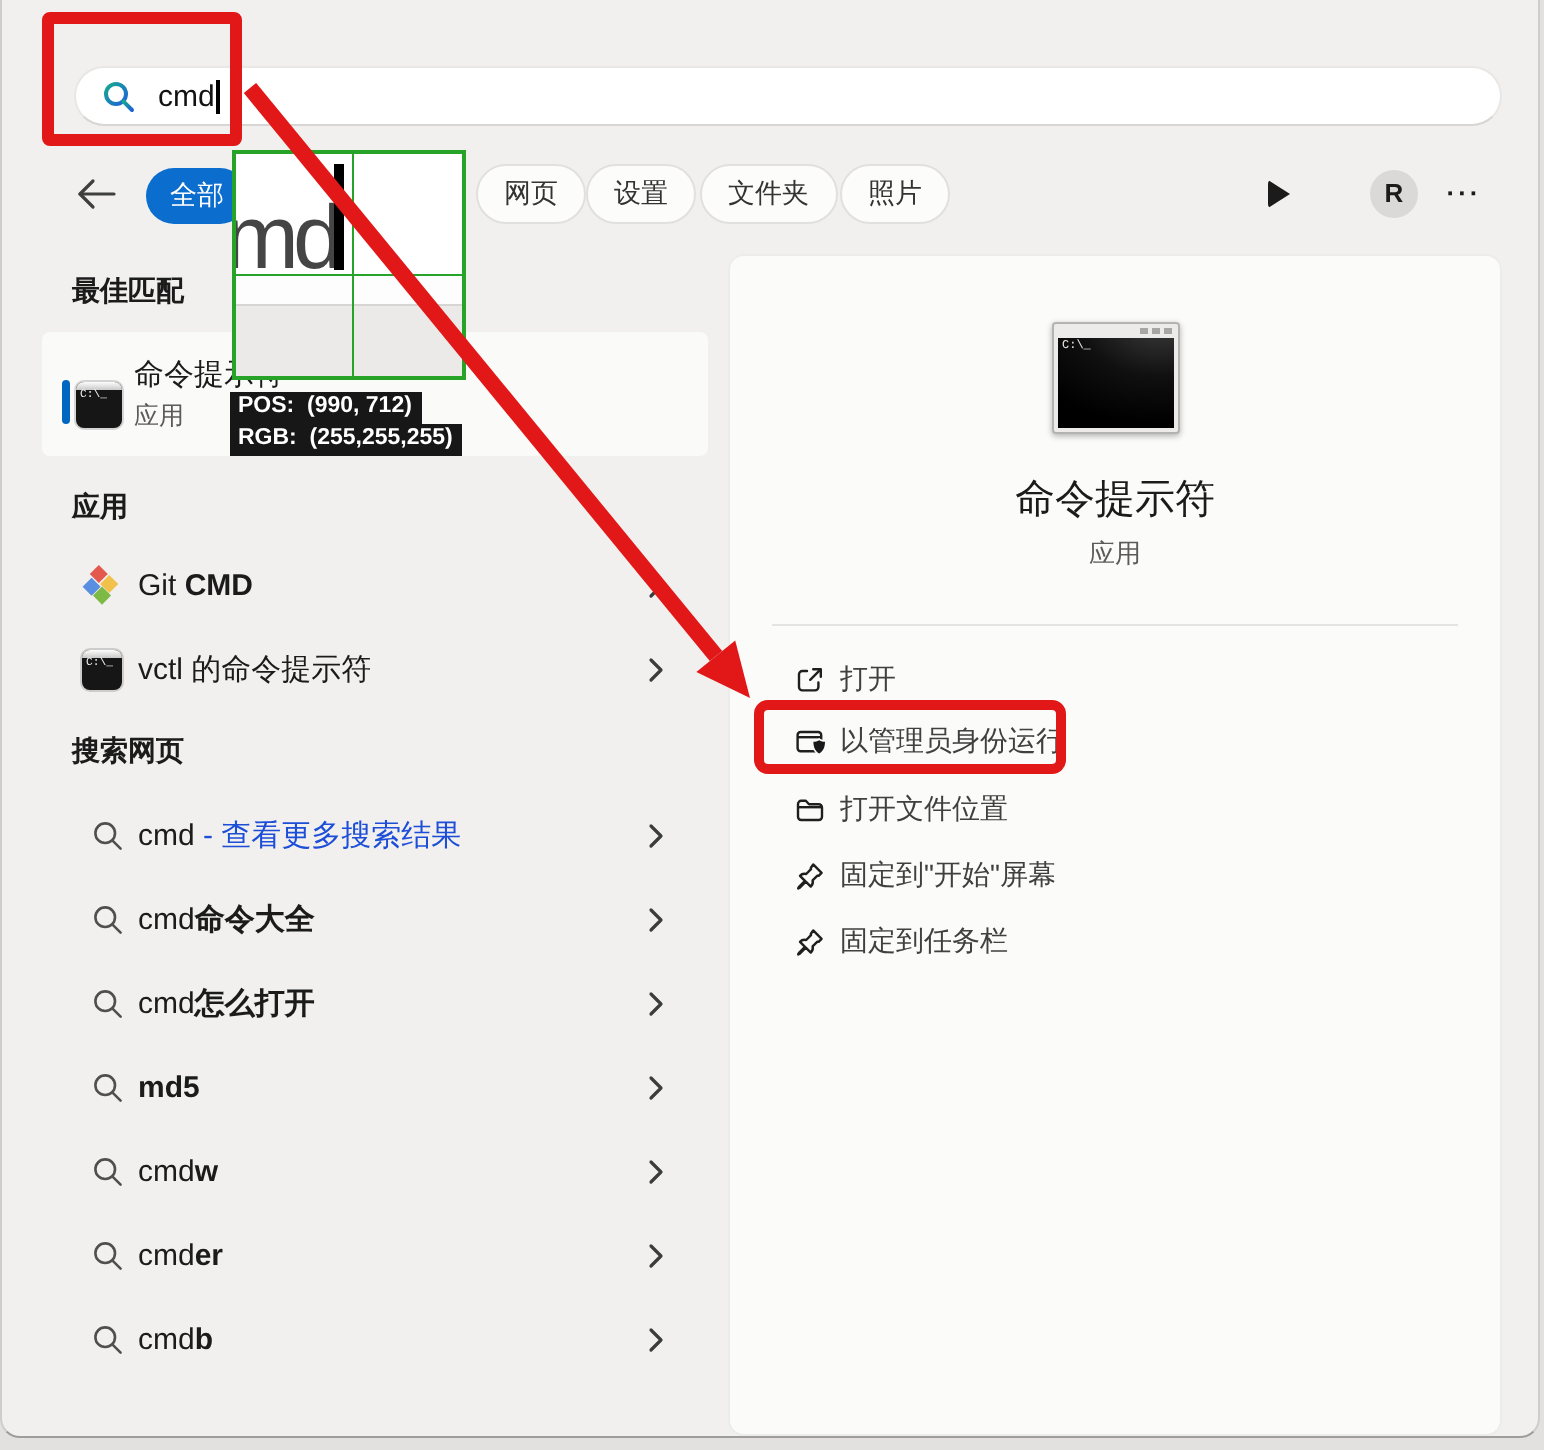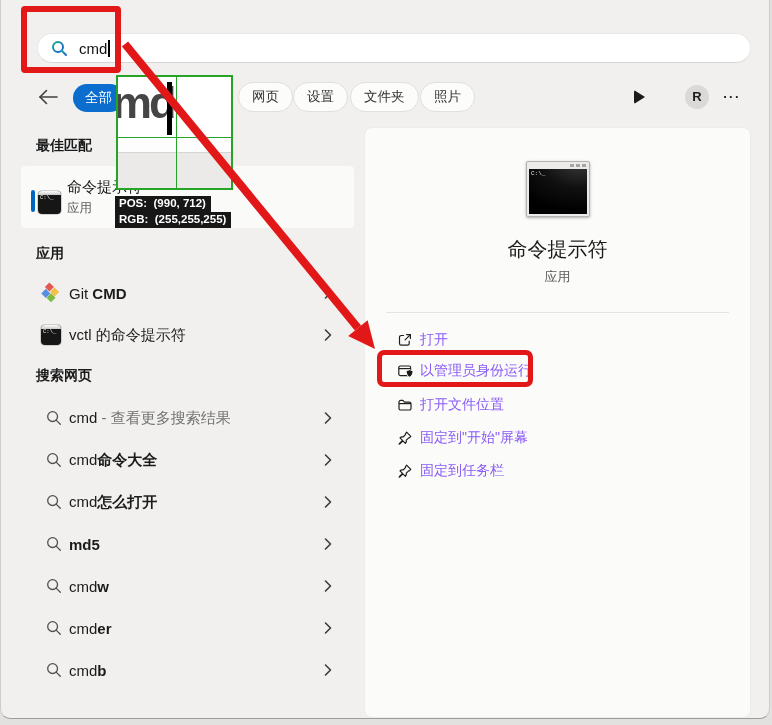--- a/index.html
+++ b/index.html
@@ -34,44 +34,44 @@
   .cmdicon .tbar{height:4px;background:linear-gradient(#fdfdfd,#c9c9c9);}
   .cmdicon .glyph{position:absolute;left:2px;top:4px;color:#f2f2f2;font-size:8px;line-height:8px;transform:scale(.7);transform-origin:0 0;white-space:pre;font-family:"Liberation Mono","DejaVu Sans Mono",monospace;}
   .ci-best{position:absolute;left:17px;top:25px;width:23px;height:23px;}
   .ci-row{width:20px;height:20px;}
 
   .list-row{position:absolute;left:0;width:352px;height:42px;}
   .list-row .ric{position:absolute;left:40px;top:50%;transform:translateY(-50%);}
   .list-row .ric2{position:absolute;left:45px;top:50%;transform:translateY(-50%);}
   .list-row .lbl{position:absolute;left:68px;top:50%;transform:translateY(-50%);font-size:15px;color:#1b1b1b;white-space:nowrap;}
   .list-row .lbl b{font-weight:bold;}
-  .list-row .lbl .dim{color:#737373;}
+  .list-row .lbl .dim{color:#1d4ed8;}
   .list-row .chev{position:absolute;left:323px;top:50%;transform:translateY(-50%);}
   .r-app0{top:272px;} .r-app1{top:314px;}
   .r-web0{top:397px;} .r-web1{top:439px;} .r-web2{top:481px;} .r-web3{top:523px;}
   .r-web4{top:565px;} .r-web5{top:607px;} .r-web6{top:649px;}
 
   
   .preview{position:absolute;left:363px;top:127px;width:387px;height:591px;background:#fbfbfa;border:1px solid #ececea;border-radius:8px;box-sizing:border-box;}
   .bigicon{position:absolute;left:161px;top:33px;width:64px;height:56px;background:#ecebea;border:1px solid #b5b3b1;border-radius:2px;box-shadow:0 1px 3px rgba(0,0,0,.3);box-sizing:border-box;}
   .bigicon .bt{position:absolute;left:0;right:0;top:0;height:7px;display:flex;justify-content:flex-end;align-items:center;gap:2px;padding-right:3px;}
   .bigicon .bt i{display:block;width:4px;height:3px;background:#a8a6a4;}
   .bigicon .bscr{position:absolute;left:2px;right:2px;top:7px;bottom:2px;background:radial-gradient(130% 110% at 88% -15%, #3a3a3a 0%, #101010 52%, #000 100%);}
   .bigicon .bscr span{position:absolute;left:2px;top:1px;color:#e8e8e8;font-size:8px;line-height:8px;transform:scale(.75);transform-origin:0 0;font-family:"Liberation Mono","DejaVu Sans Mono",monospace;}
   .pv-title{position:absolute;left:0;width:100%;top:108px;text-align:center;font-size:20px;color:#1b1b1b;}
   .pv-sub{position:absolute;left:0;width:100%;top:140px;text-align:center;font-size:13px;color:#5d5b59;}
   .divider{position:absolute;left:21px;right:21px;top:184px;height:1px;background:#e6e4e2;}
   .action{position:absolute;left:0;width:387px;height:30px;}
   .action .aic{position:absolute;left:32px;top:50%;transform:translateY(-50%);}
-  .action .albl{position:absolute;left:55px;top:50%;transform:translateY(-50%);font-size:14px;color:#8b5cf6;white-space:nowrap;}
+  .action .albl{position:absolute;left:55px;top:50%;transform:translateY(-50%);font-size:14px;color:#404040;white-space:nowrap;}
   .a0{top:197px;} .a1{top:228px;} .a2{top:262px;} .a3{top:295px;} .a4{top:328px;font-family:Liberation Serif, serif;}
 
   
   .mag{position:absolute;left:115px;top:75px;width:117px;height:115px;background:#fff;border:2px solid #27a327;box-sizing:border-box;z-index:30;}
-  .mag .cell{position:absolute;left:0;top:0;width:58px;height:60px;overflow:hidden;font-weight:bold;}
+  .mag .cell{position:absolute;left:0;top:16px;width:58px;height:60px;overflow:hidden;}
   .mag .mtext{position:absolute;left:-6px;top:0px;font-size:45px;color:#454545;letter-spacing:-3px;}
   .mag .mcaret{position:absolute;left:49px;top:5px;width:5px;height:53px;background:#000;}
   .mag .vline{position:absolute;left:58px;top:0;bottom:0;width:1px;background:#27a327;}
   .mag .hline{position:absolute;left:0;right:0;top:60px;height:1px;background:#27a327;}
   .mag .band{position:absolute;left:0;right:0;top:61px;height:14px;background:#fdfdfd;}
   .mag .gray{position:absolute;left:0;right:0;top:75px;bottom:0;background:#ebeae8;border-top:1px solid #d7d5d3;}
   .pos-box{position:absolute;left:114px;top:196px;z-index:35;}
   .pos-box div{background:#171717;color:#fff;font-size:11.5px;font-weight:bold;padding:1px 5px 2px 4px;white-space:pre;width:max-content;line-height:13px;}
 
   

